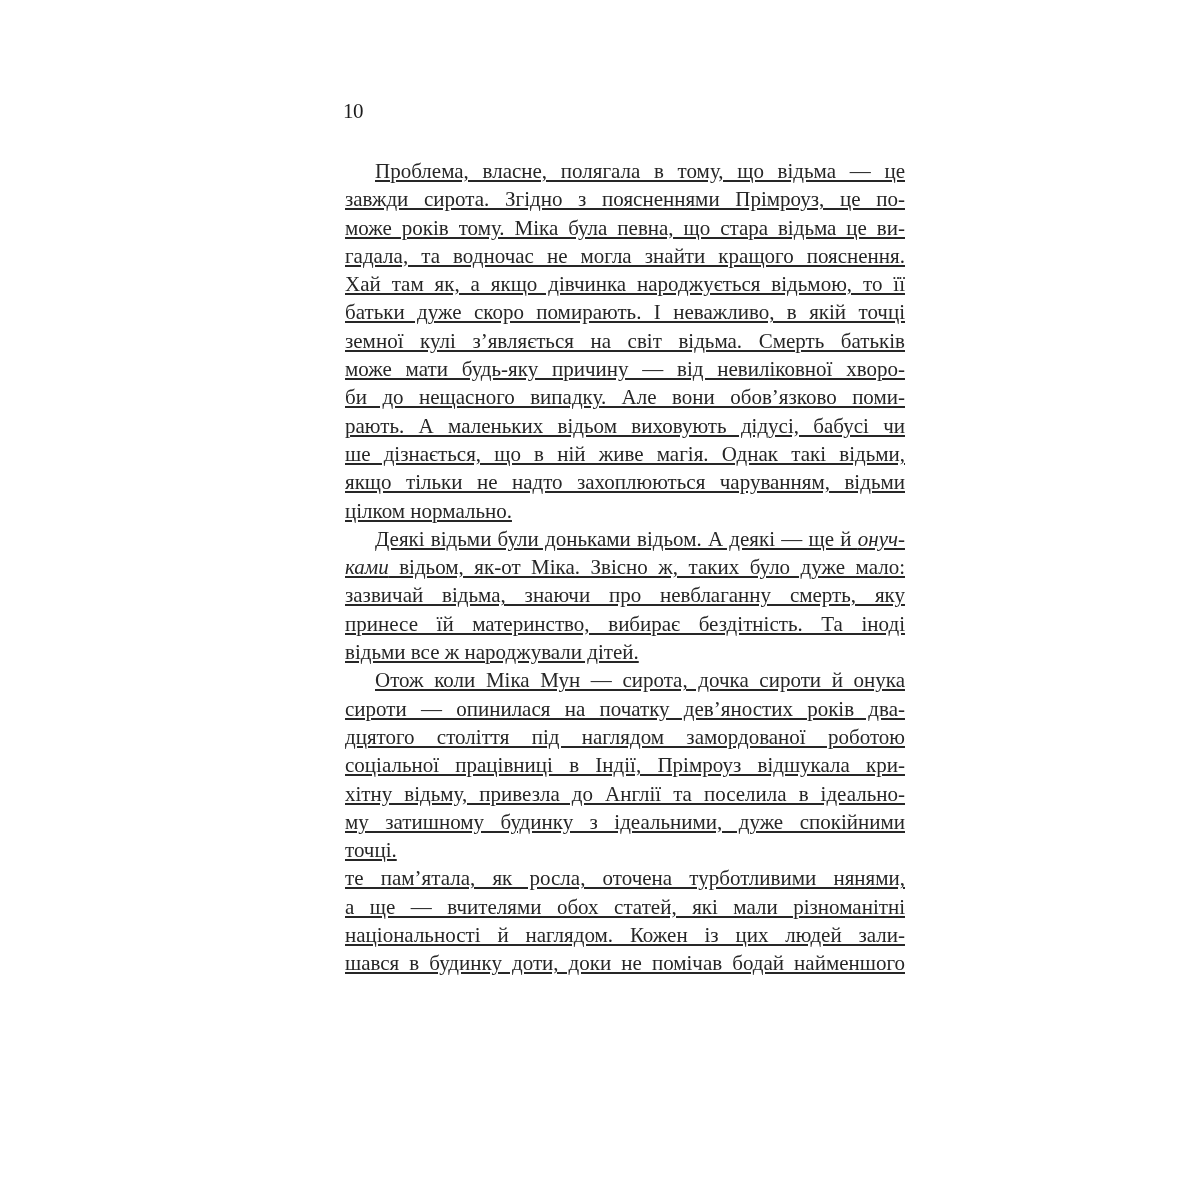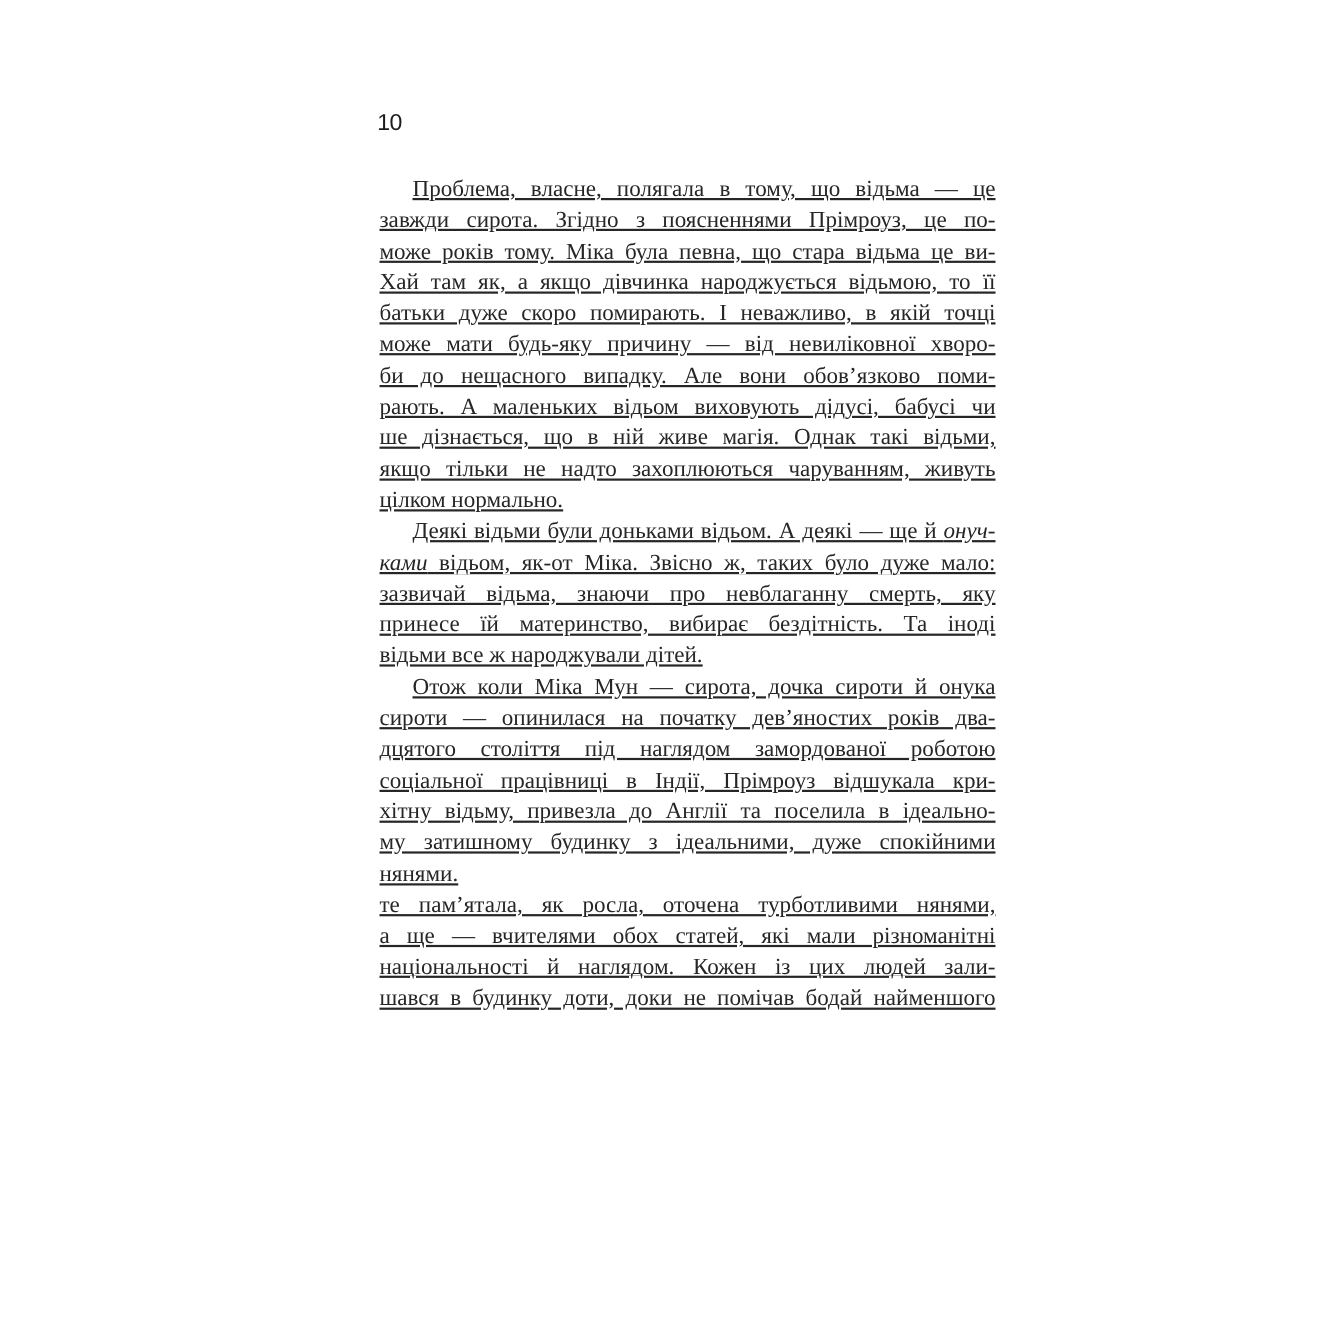--- a/index.html
+++ b/index.html
@@ -12,21 +12,21 @@
     width: 1200px;
     height: 1200px;
     background: #ffffff;
     overflow: hidden;
     font-family: "Liberation Serif", "DejaVu Serif", serif;
   }
   .page-number {
     position: absolute;
     top: 101px;
     left: 343px;
-    font-family: Liberation Sans, sans-serif;
+    font-family: Liberation Serif, serif;
     font-size: 21px;
     letter-spacing: -0.5px;
     line-height: 1;
     color: #1c1c1c;
   }
   .text-block {
     position: absolute;
     top: 157px;
     left: 345px;
     width: 560px;
@@ -57,44 +57,46 @@
 </head>
 <body>
 
 <div class="page">
   <div class="page-number">10</div>
   <div class="text-block">
       <div class="paragraph">
         <div class="line indent">Проблема, власне, полягала в тому, що відьма — це</div>
         <div class="line">завжди сирота. Згідно з поясненнями Прімроуз, це по-</div>
         <div class="line">може років тому. Міка була певна, що стара відьма це ви-</div>
+        <div class="line">гадала, та водночас не могла знайти кращого пояснення.</div>
         <div class="line">Хай там як, а якщо дівчинка народжується відьмою, то її</div>
         <div class="line">батьки дуже скоро помирають. І неважливо, в якій точці</div>
+        <div class="line">земної кулі з’являється на світ відьма. Смерть батьків</div>
         <div class="line">може мати будь-яку причину — від невиліковної хворо-</div>
         <div class="line">би до нещасного випадку. Але вони обов’язково поми-</div>
         <div class="line">рають. А маленьких відьом виховують дідусі, бабусі чи</div>
         <div class="line">ше дізнається, що в ній живе магія. Однак такі відьми,</div>
-        <div class="line">якщо тільки не надто захоплюються чаруванням, живуть</div>
+        <div class="line">якщо тільки не надто захоплюються чаруванням, відьми</div>
         <div class="line last">цілком нормально.</div>
       </div>
       <div class="paragraph">
         <div class="line indent">Деякі відьми були доньками відьом. А деякі — ще й <i>онуч-</i></div>
         <div class="line"><i>ками</i> відьом, як-от Міка. Звісно ж, таких було дуже мало:</div>
         <div class="line">зазвичай відьма, знаючи про невблаганну смерть, яку</div>
         <div class="line">принесе їй материнство, вибирає бездітність. Та іноді</div>
         <div class="line last">відьми все ж народжували дітей.</div>
       </div>
       <div class="paragraph">
         <div class="line indent">Отож коли Міка Мун — сирота, дочка сироти й онука</div>
         <div class="line">сироти — опинилася на початку дев’яностих років два-</div>
         <div class="line">дцятого століття під наглядом замордованої роботою</div>
         <div class="line">соціальної працівниці в Індії, Прімроуз відшукала кри-</div>
         <div class="line">хітну відьму, привезла до Англії та поселила в ідеально-</div>
         <div class="line">му затишному будинку з ідеальними, дуже спокійними</div>
-        <div class="line last">нянями.</div>
+        <div class="line last">точці.</div>
       </div>
       <div class="paragraph">
         <div class="line">те пам’ятала, як росла, оточена турботливими нянями,</div>
         <div class="line">а ще — вчителями обох статей, які мали різноманітні</div>
         <div class="line">національності й наглядом. Кожен із цих людей зали-</div>
         <div class="line">шався в будинку доти, доки не помічав бодай найменшого</div>
       </div>
     </div>
 </div>
 

